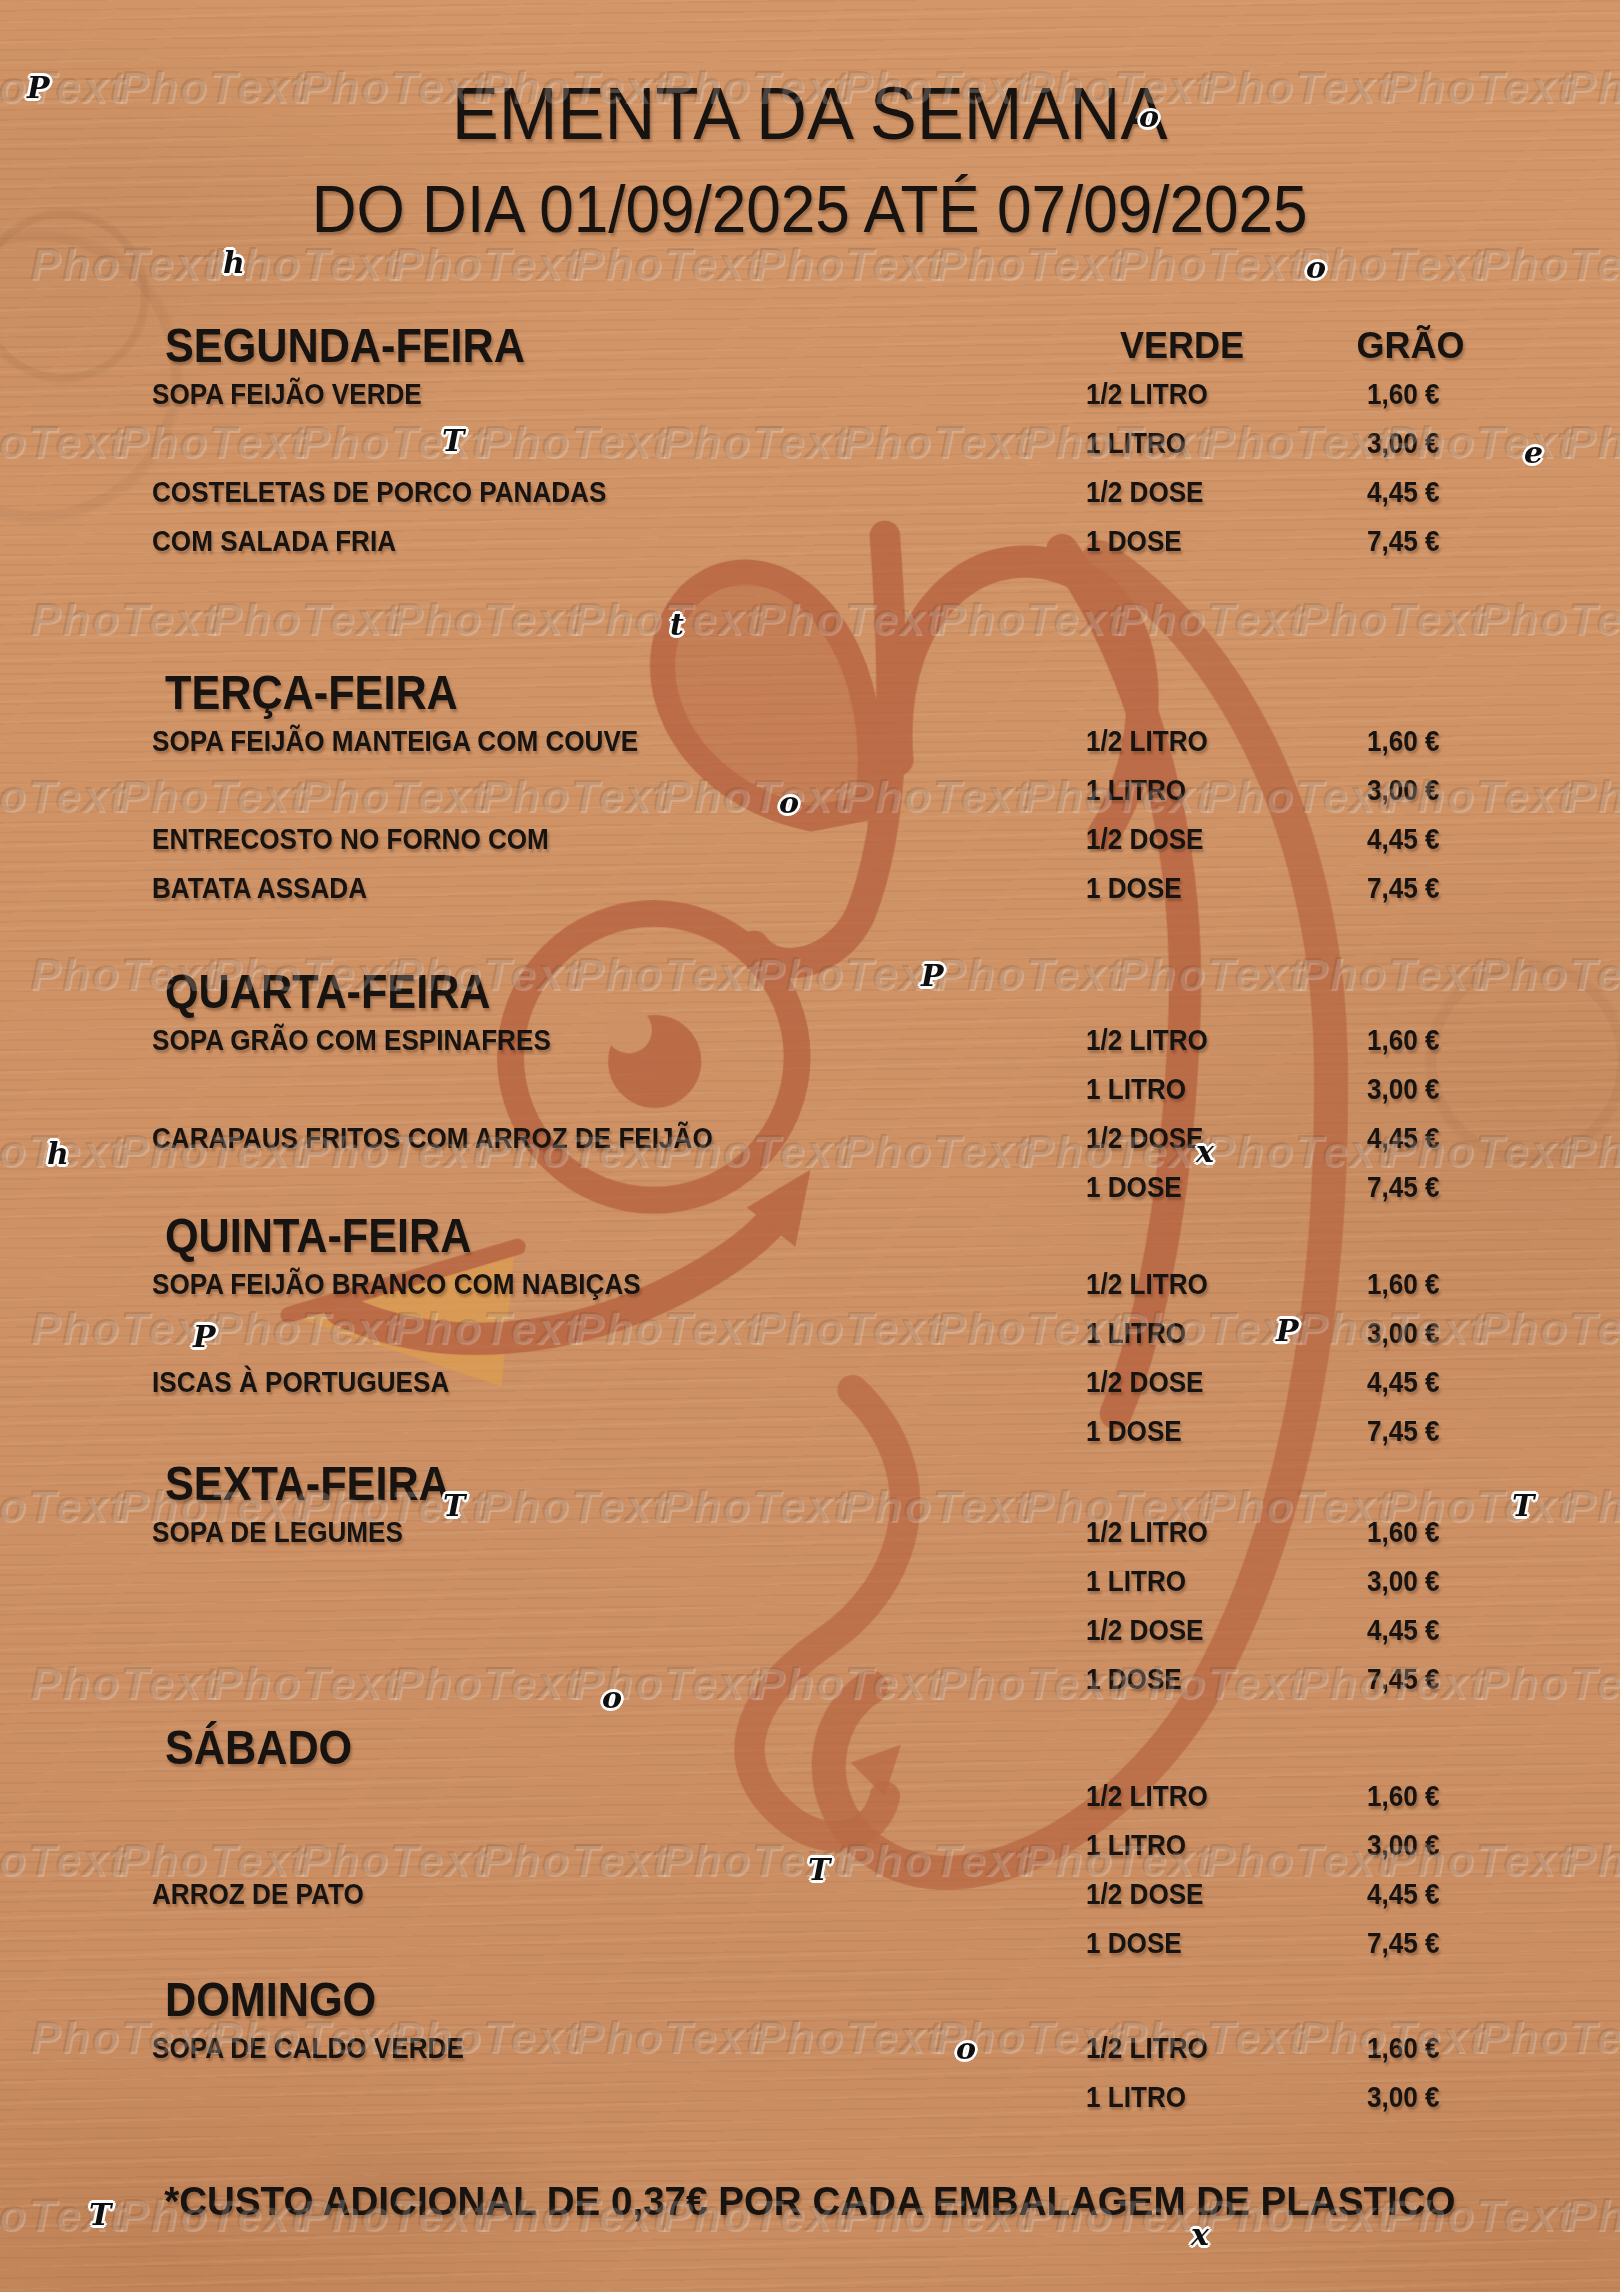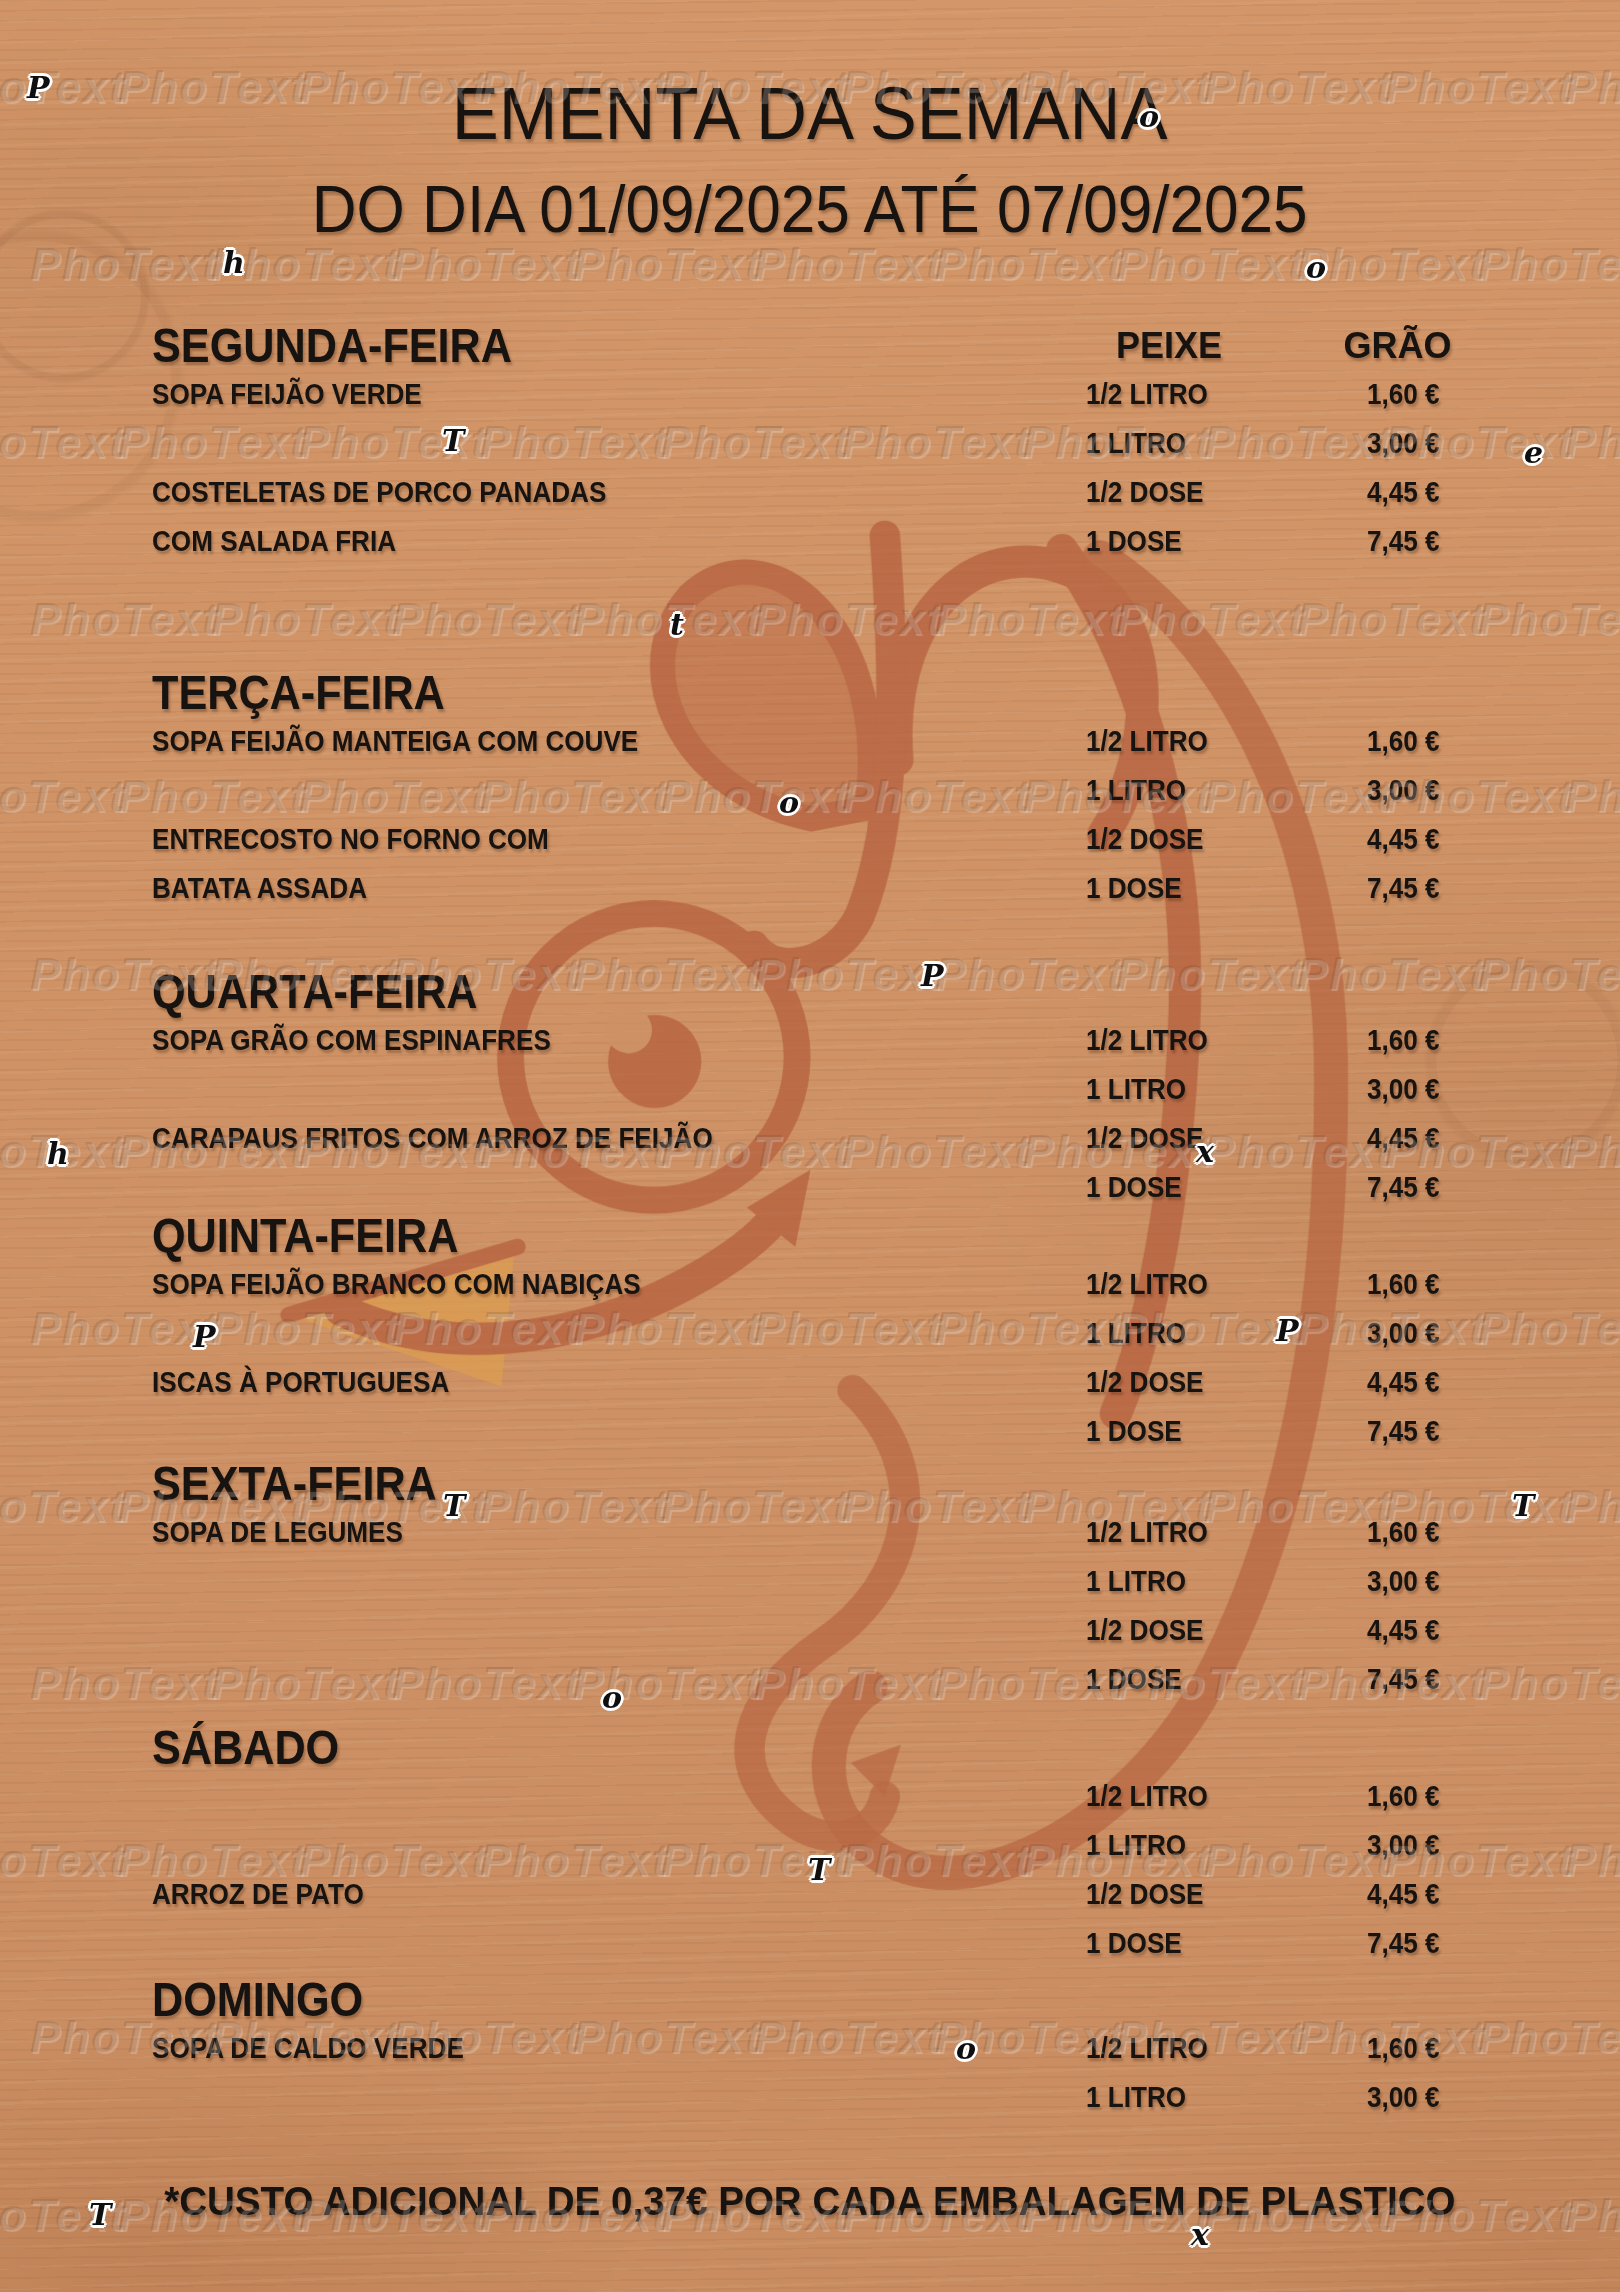--- a/index.html
+++ b/index.html
@@ -60,21 +60,21 @@
   #title{
     position:absolute;top:74px;left:0;width:100%;
     text-align:center;font-size:75px;font-weight:400;line-height:79px;
   }
   #subtitle{
     position:absolute;top:172px;left:0;width:100%;
     text-align:center;font-size:66px;font-weight:400;line-height:75px;
   }
 
   .day{position:absolute;left:0;width:1620px;}
-  .day-header{position:relative;height:49px;line-height:49px;}
+  .day-header{position:relative;height:49px;line-height:49px;margin-left:13px;}
   .day-name{position:absolute;left:152px;font-size:48px;font-weight:700;}
   .col-head{position:absolute;font-size:36px;font-weight:700;text-align:center;}
   .col-head.dose{left:1086px;width:166px;}
   .col-head.preco{left:1317px;width:161px;}
   .mrow{position:relative;height:49px;line-height:49px;font-size:29px;font-weight:700;}
   .dish{position:absolute;left:152px;}
   .dose{position:absolute;left:1086px;}
   .price{position:absolute;left:1367px;}
 
   #footer{
@@ -116,21 +116,21 @@
   </svg>
 
   <div id="menu-layer" class="layer">
 
     <div id="title" class="shadowed"><span class="cond-c">EMENTA DA SEMANA</span></div>
     <div id="subtitle" class="shadowed"><span class="cond-c">DO DIA 01/09/2025 ATÉ 07/09/2025</span></div>
 
     <div class="day" style="top:321px">
       <div class="day-header">
         <span class="day-name shadowed"><span class="cond">SEGUNDA-FEIRA</span></span>
-        <span class="col-head dose shadowed">PEIXE</span>
+        <span class="col-head dose shadowed">VERDE</span>
         <span class="col-head preco shadowed">GRÃO</span>
       </div>
       <div class="mrow">
         <span class="dish shadowed"><span class="cond">SOPA FEIJÃO VERDE</span></span>
         <span class="dose shadowed"><span class="cond">1/2 LITRO</span></span>
         <span class="price shadowed"><span class="cond">1,60 €</span></span>
       </div>
       <div class="mrow">
         <span class="dish shadowed"><span class="cond"></span></span>
         <span class="dose shadowed"><span class="cond">1 LITRO</span></span>

